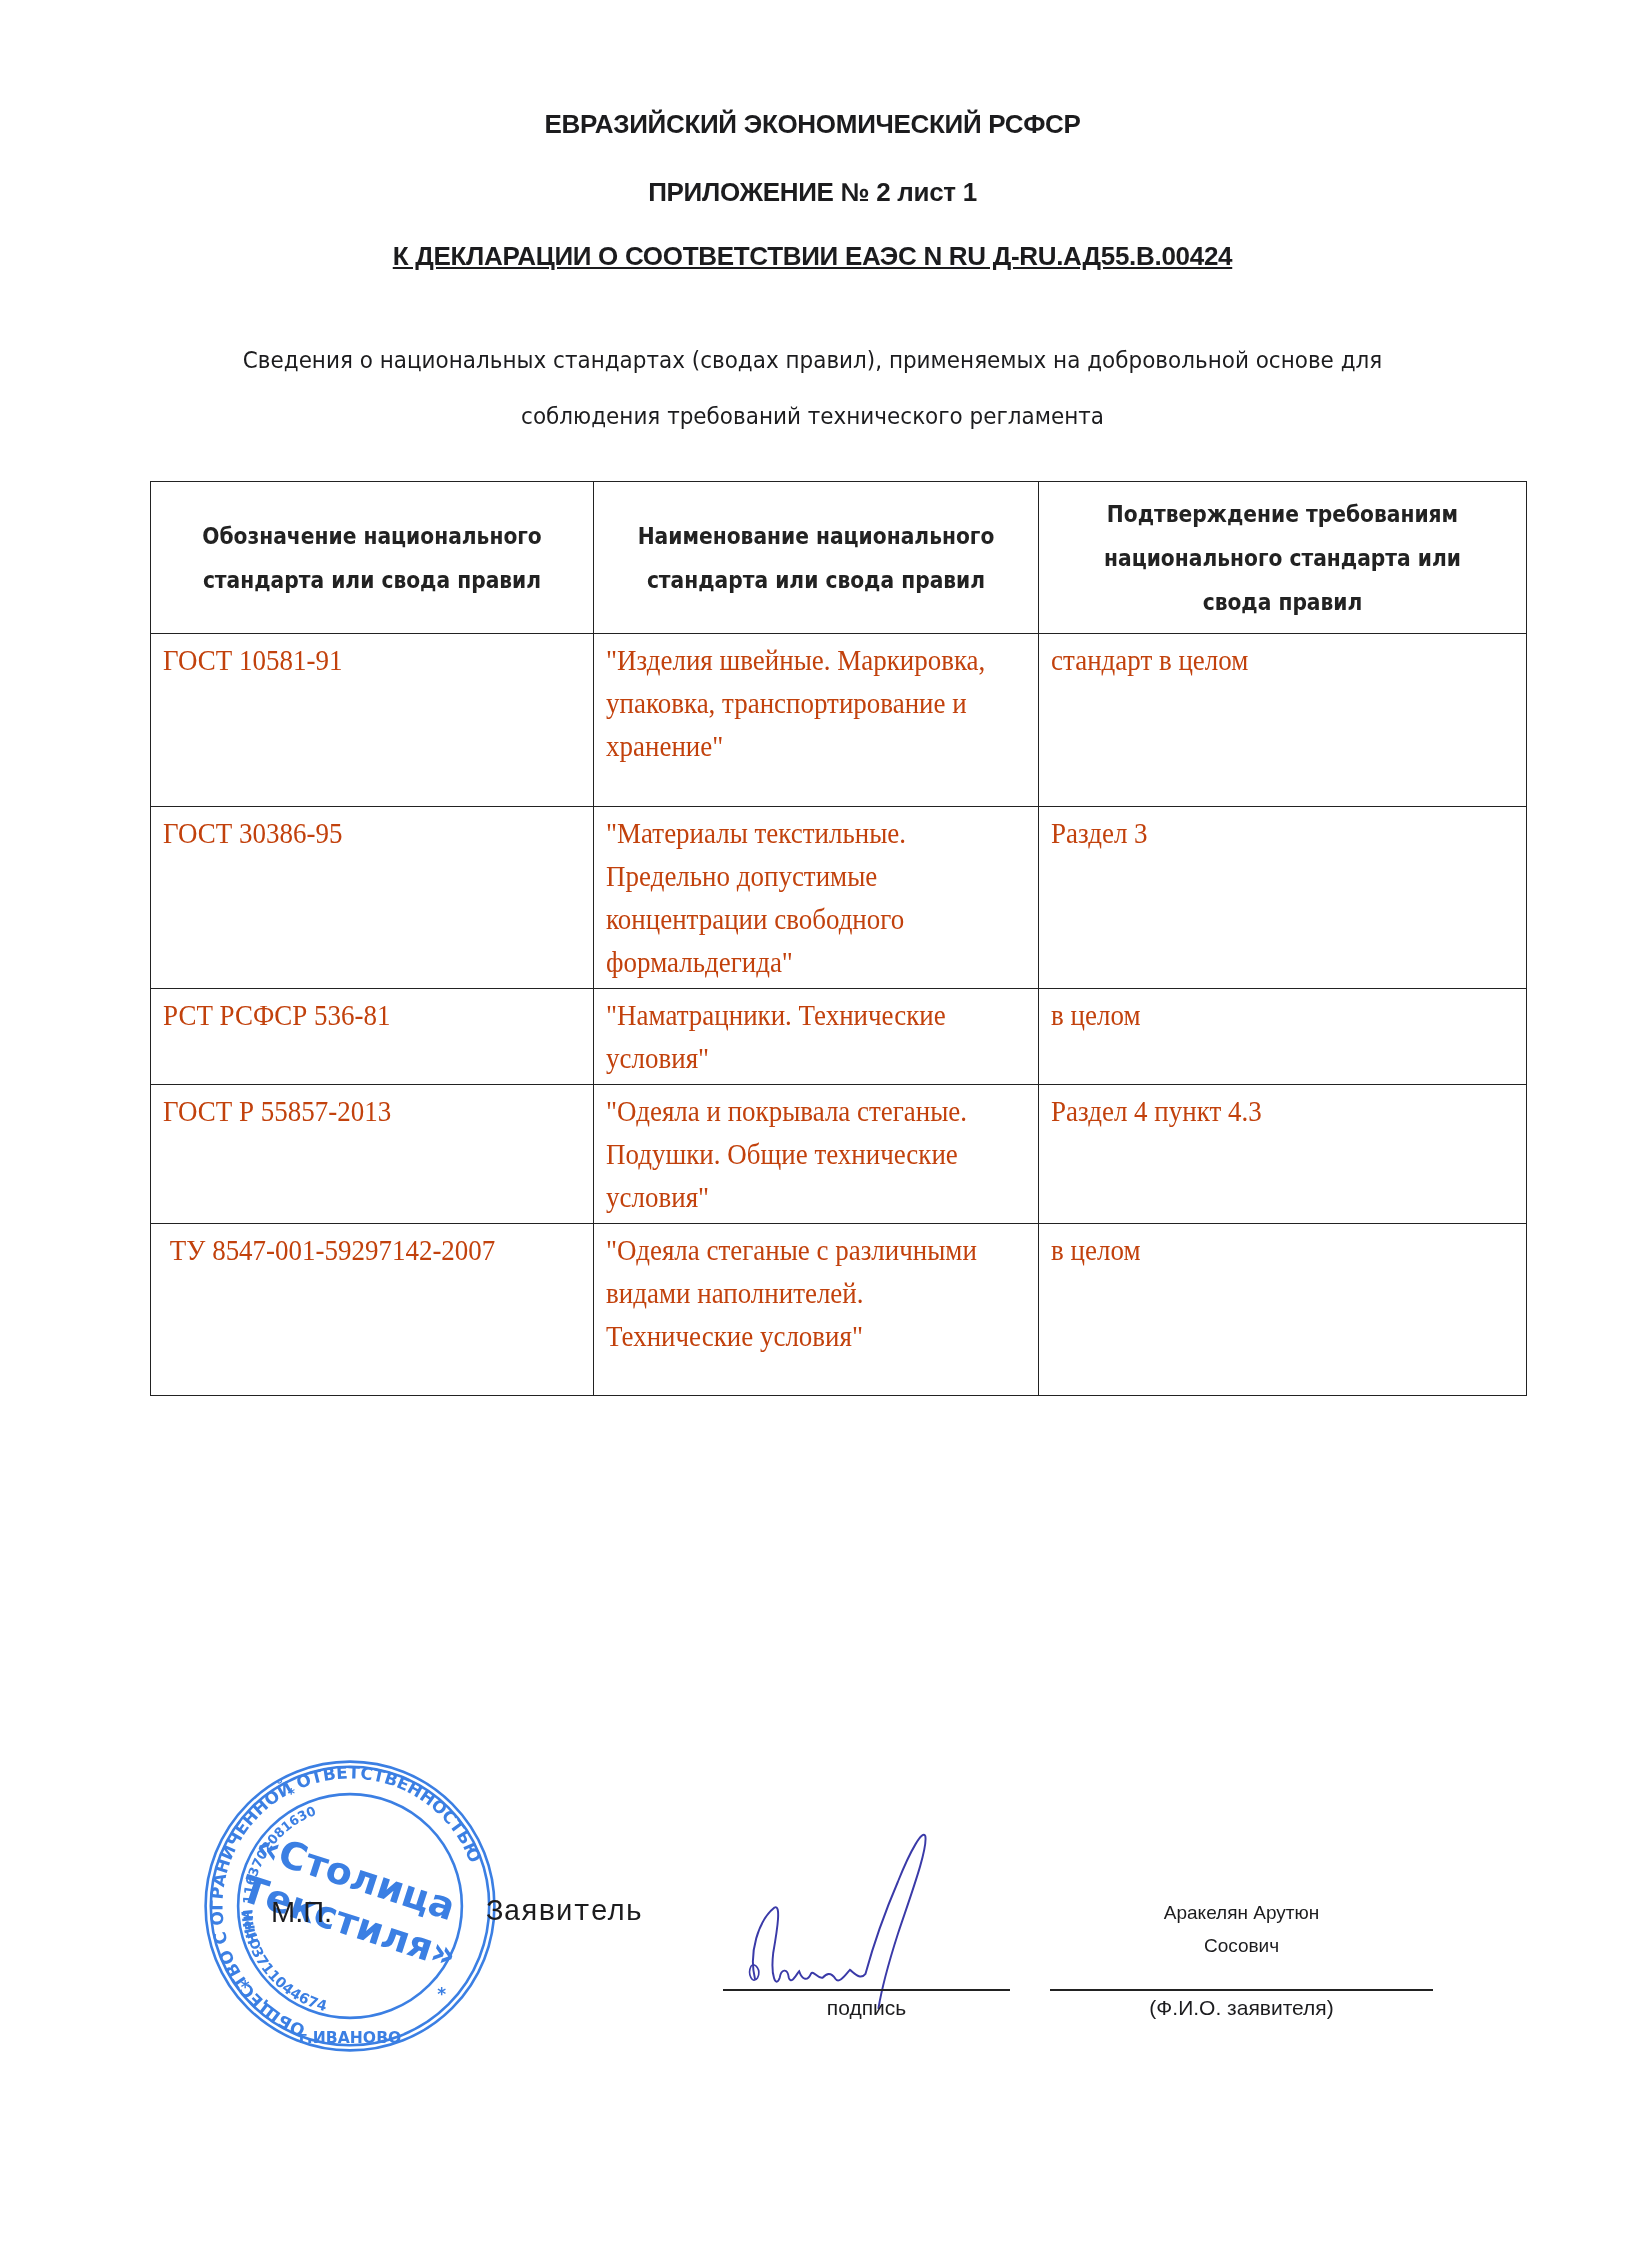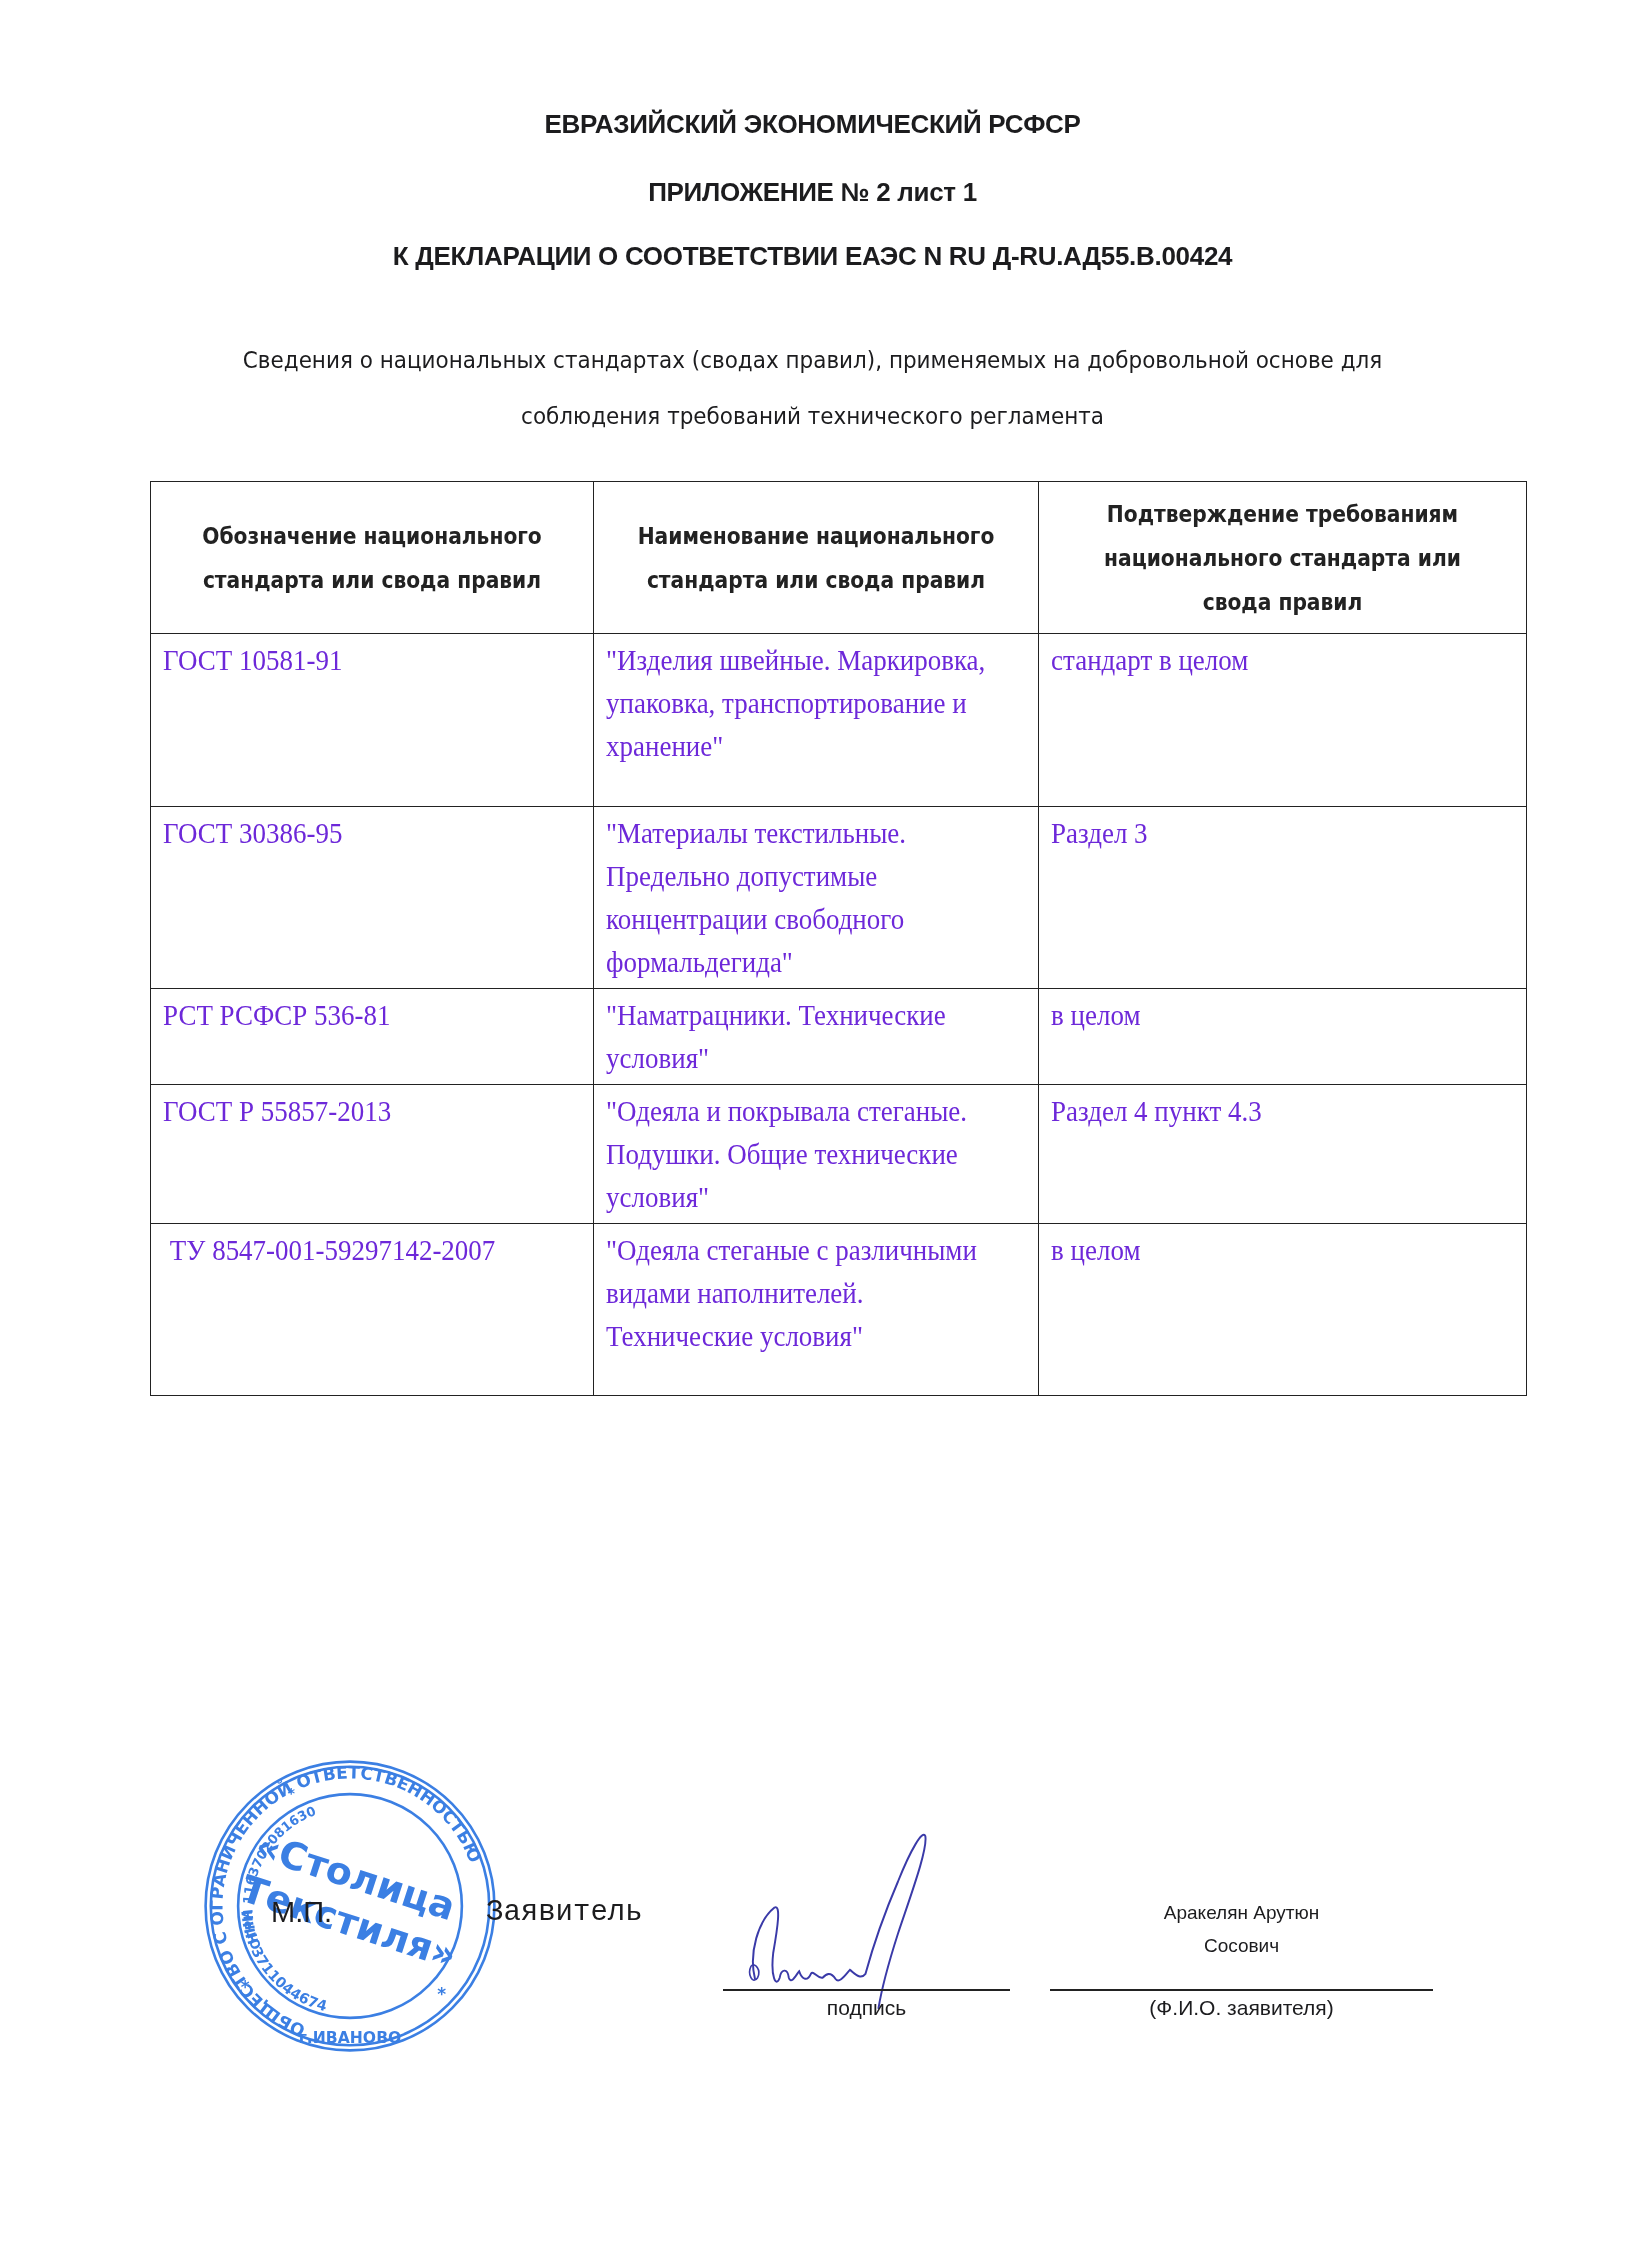--- a/index.html
+++ b/index.html
@@ -3,33 +3,33 @@
 <meta charset="utf-8">
 <style>
   html, body { margin:0; padding:0; background:#ffffff; }
   body { width:1625px; height:2261px; position:relative; overflow:hidden; color:#1c1c1e; }
   .sans { font-family:"Liberation Sans", sans-serif; }
   .dv { font-family:"DejaVu Sans", sans-serif; }
 
   .title { position:absolute; left:0; width:1625px; text-align:center; font-weight:bold; font-size:26px; letter-spacing:-0.3px; }
   #t1 { top:109px; }
   #t2 { top:177px; }
-  #t3 { top:241px; }
+  #t3 { top:241px;text-decoration:underline; }
   .sub { position:absolute; left:0; width:1625px; text-align:center; font-size:23.4px; transform:scaleX(0.92); transform-origin:813px 0; }
   #s1 { top:346px; }
   #s2 { top:402px; }
 
   table.std { position:absolute; left:150px; top:481px; width:1375px; border-collapse:collapse; table-layout:fixed; }
   table.std td, table.std th { border:1.6px solid #222; vertical-align:top; padding:0; }
   table.std col.c1 { width:443px; }
   table.std col.c2 { width:445px; }
   table.std col.c3 { width:488px; }
   table.std th { height:151px; vertical-align:middle; text-align:center; font-weight:bold; font-size:23px; line-height:44px; font-family:"DejaVu Sans", sans-serif; color:#222; }
   table.std th span { display:inline-block; transform:scaleX(0.88); }
-  table.std td { font-family:"Liberation Serif", serif; font-size:29px; line-height:43px; color:#6d28d9; }
+  table.std td { font-family:"Liberation Serif", serif; font-size:29px; line-height:43px; color:#c2410c; }
   table.std td .cell { padding:5.2px 9px 3.9px 13px; white-space:pre-wrap; transform:scaleX(0.93); transform-origin:0 0; }
   tr.r1 td { height:172px; }
   tr.r2 td { height:171px; }
   tr.r3 td { height:89px; }
   tr.r4 td { height:128px; }
   tr.r5 td { height:128px; }
   tr.r6 td { height:171px; }
 
   .stamp { position:absolute; left:203px; top:1759px; width:294px; height:294px; }
   .mp { position:absolute; left:271px; top:1896px; font-size:29px; }

